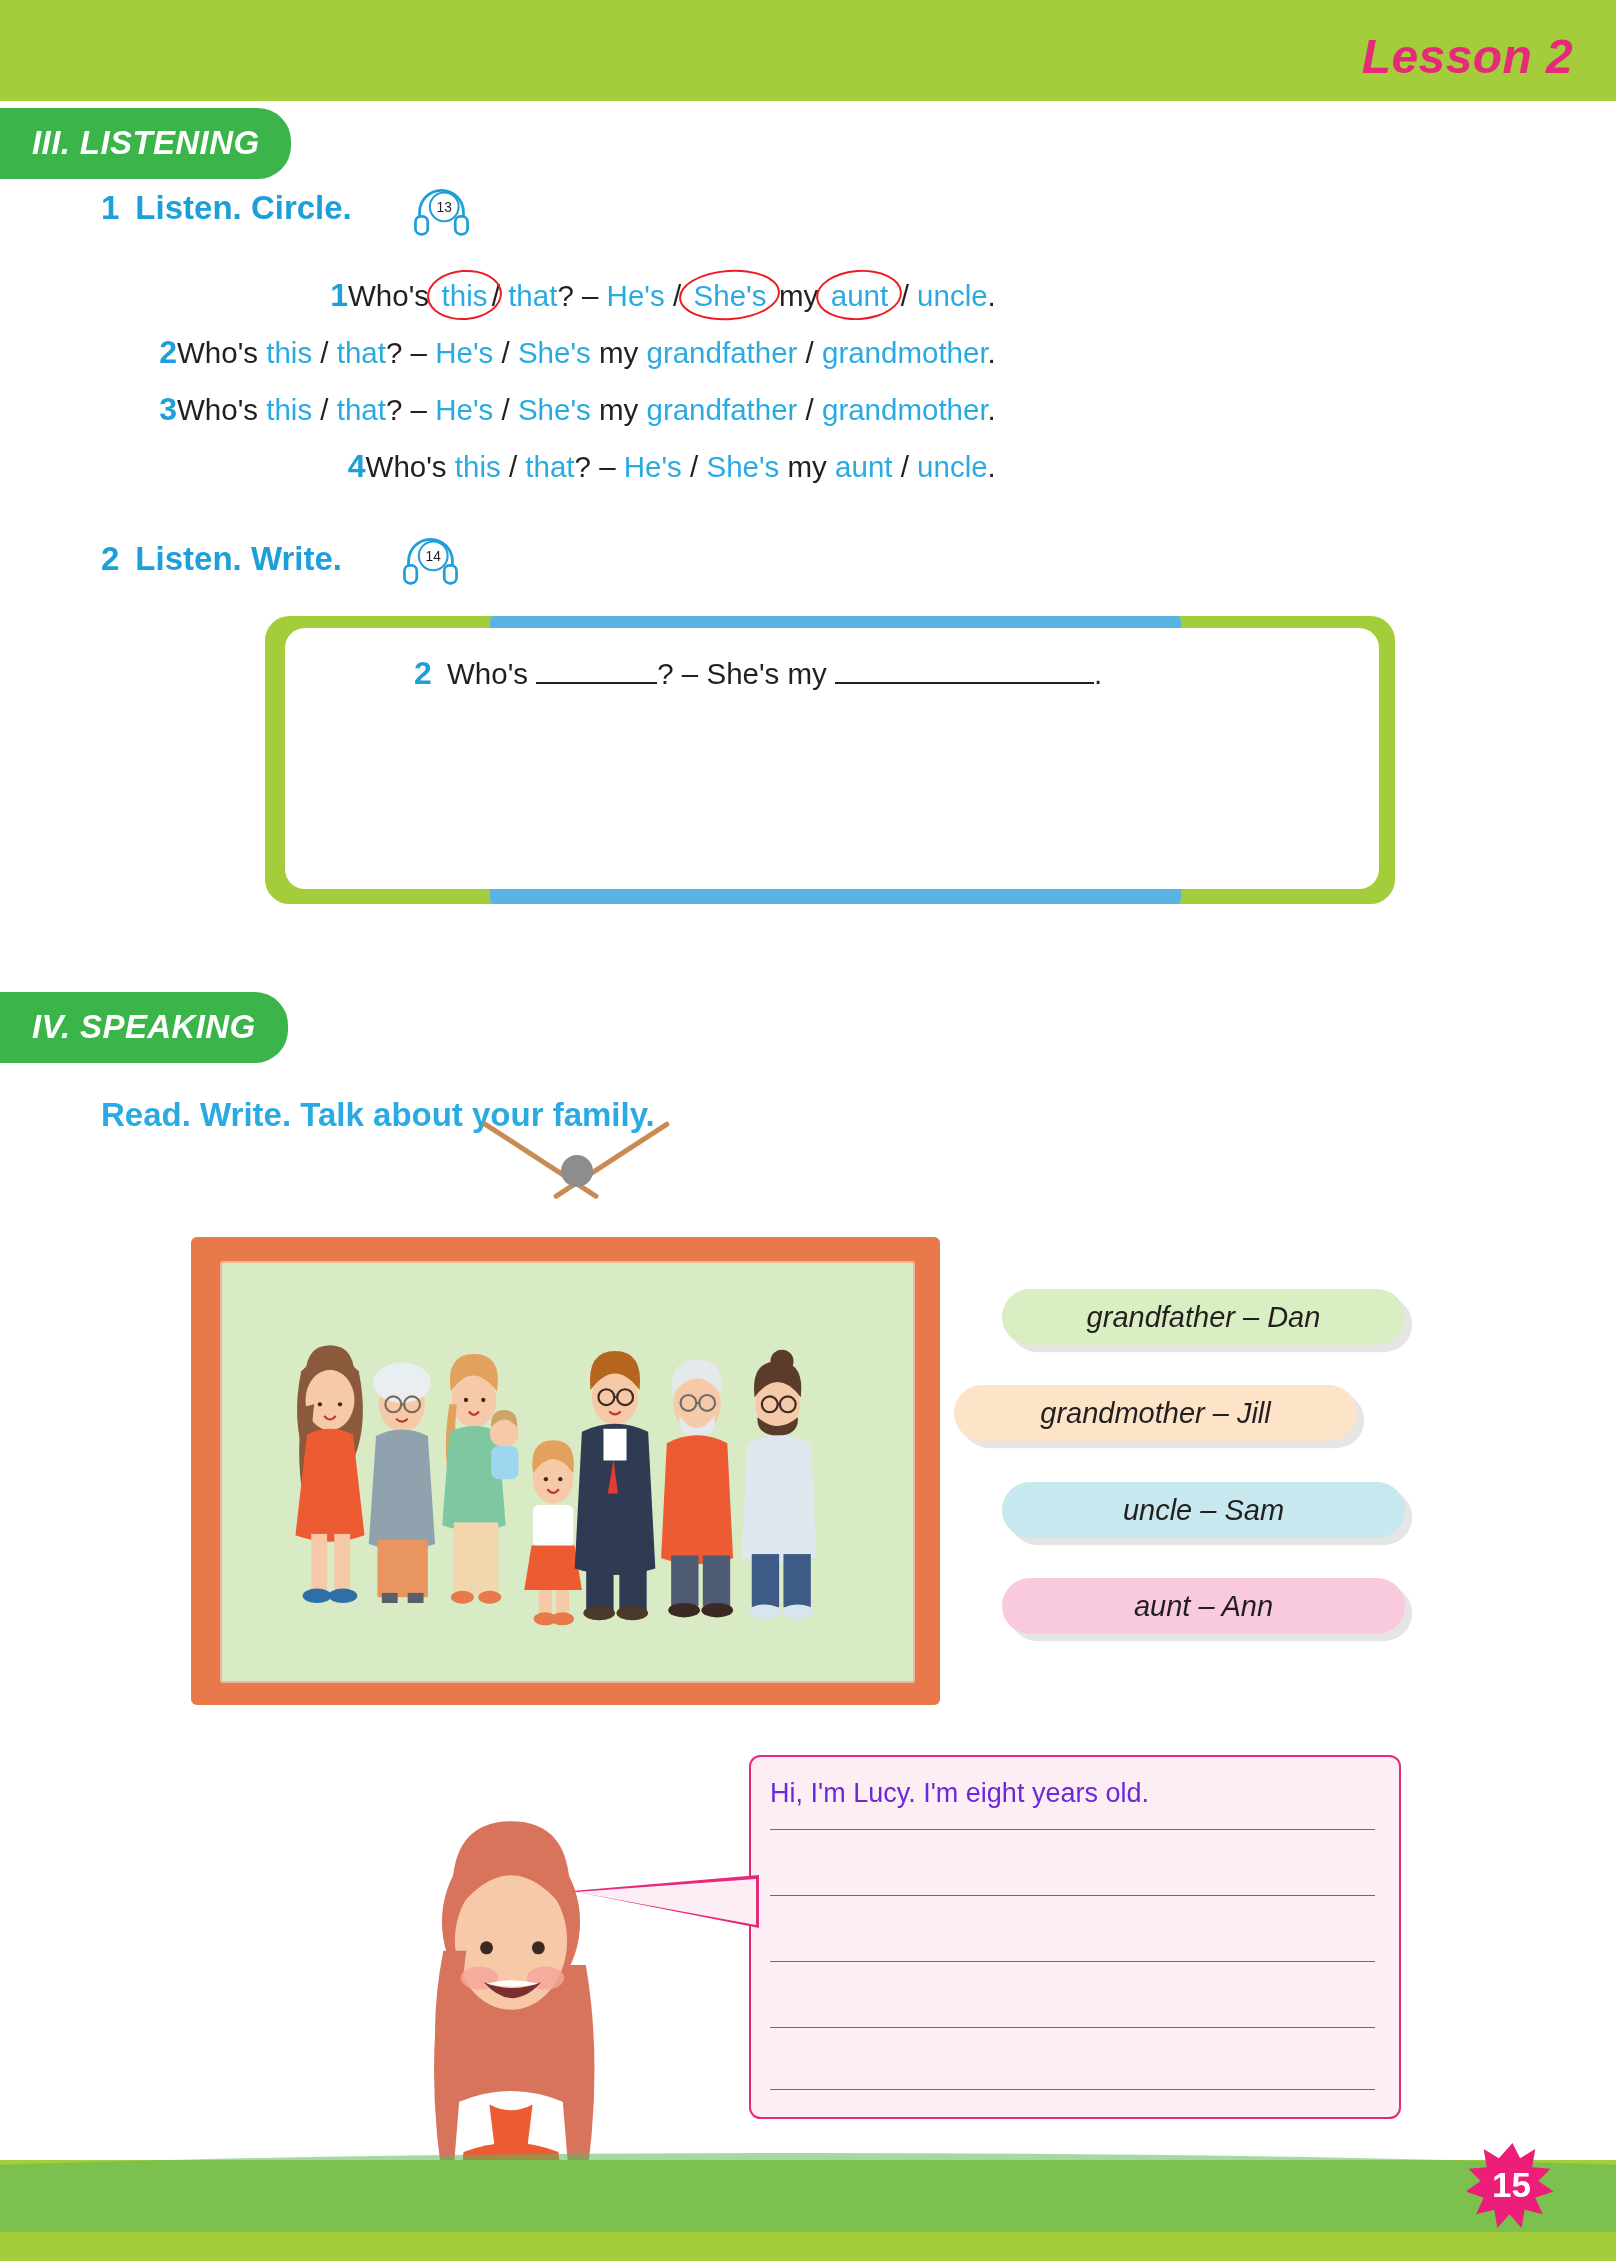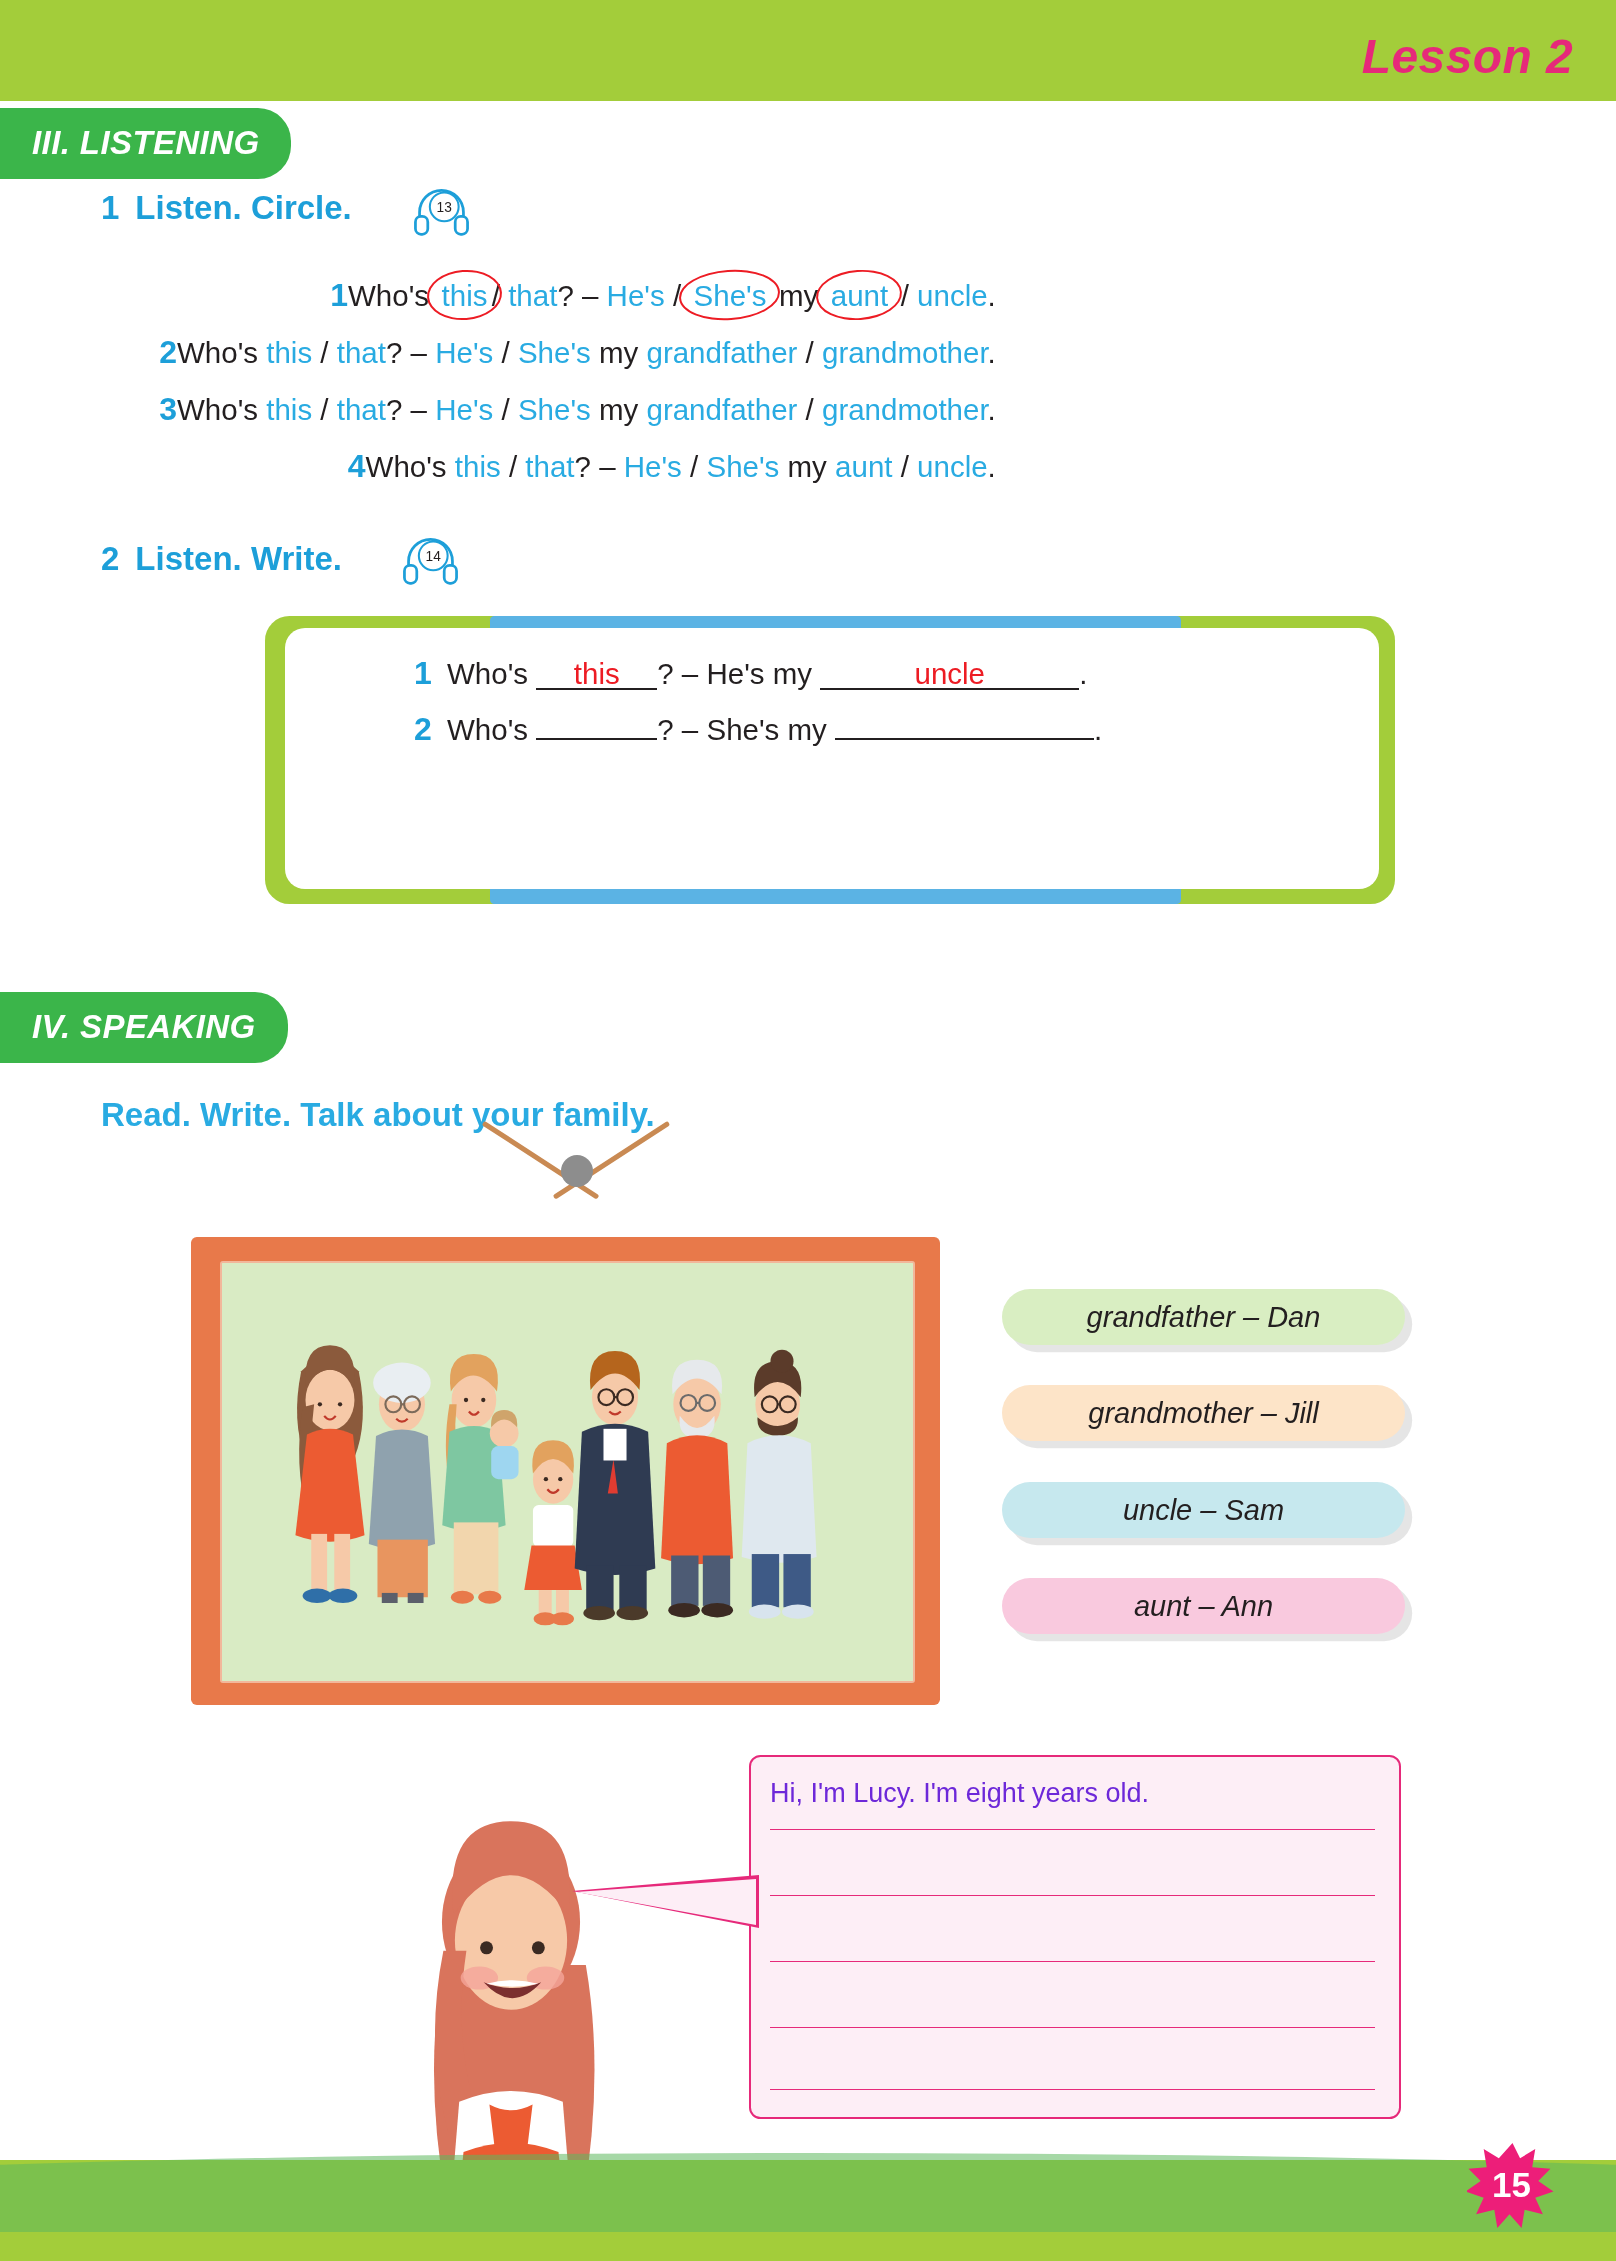--- a/index.html
+++ b/index.html
@@ -152,21 +152,21 @@
   .chip {
     position:absolute;
     border-radius:32px;
     font-size:29px;
     font-style:italic;
     color:#231f20;
     display:flex; align-items:center; justify-content:center;
     box-shadow: 7.2px 7.2px 0 rgba(0,0,0,0.10);
   }
   #chip-0 { left:1002px; top:1289px; width:403px; height:56px; background:#d9eec2; }
-  #chip-1 { left:1002px; top:1385px; width:403px; height:56px; background:#fde4c8; }
+  #chip-1 { left:954px; top:1385px; width:403px; height:56px; background:#fde4c8; }
   #chip-2 { left:1002px; top:1482px; width:403px; height:56px; background:#c6e8ee; }
   #chip-3 { left:1002px; top:1578px; width:403px; height:56px; background:#f9c9de; }
 
   
   .bubble {
     position:absolute; left:749px; top:1755px;
     width:648px; height:360px;
     background:#fdeef6;
     border:2.9px solid #e6297a;
     border-radius:11.5px;
@@ -252,21 +252,20 @@
   <rect x="2" y="40" width="18" height="26" rx="8" fill="#ffffff" stroke="#1d9fd9" stroke-width="4"></rect>
   <rect x="60" y="40" width="18" height="26" rx="8" fill="#ffffff" stroke="#1d9fd9" stroke-width="4"></rect>
   <circle cx="44" cy="26" r="21" fill="#ffffff" stroke="#1d9fd9" stroke-width="3"></circle>
   <text x="44" y="34" font-size="20" text-anchor="middle" fill="#231f20" font-family="Liberation Sans, sans-serif">14</text>
 </svg>
 
 <div class="ex2-shadow-green"></div>
 <div class="ex2-shadow-blue"></div>
 <div class="ex2-white"></div>
 <div class="ex2-lines" id="ex2-rows">
-    <div class="ex2-row"><span class="rownum">1</span><span>Who's </span><span class="blank">this</span><span>? – He's my </span><span class="blank blank-long">uncle</span><span>.</span></div>
     <div class="ex2-row"><span class="rownum">2</span><span>Who's </span><span class="blank"></span><span>? – She's my </span><span class="blank blank-long"></span><span>.</span></div>
   </div>
 
 <div id="sec-speaking" class="section-pill">IV. SPEAKING</div>
 <div class="speak-instruction">Read.  Write.  Talk about your family.</div>
 
 <div class="hanger-l"></div>
 <div class="hanger-r"></div>
 <div class="hanger-knob"></div>
 <div class="frame-outer"></div>

